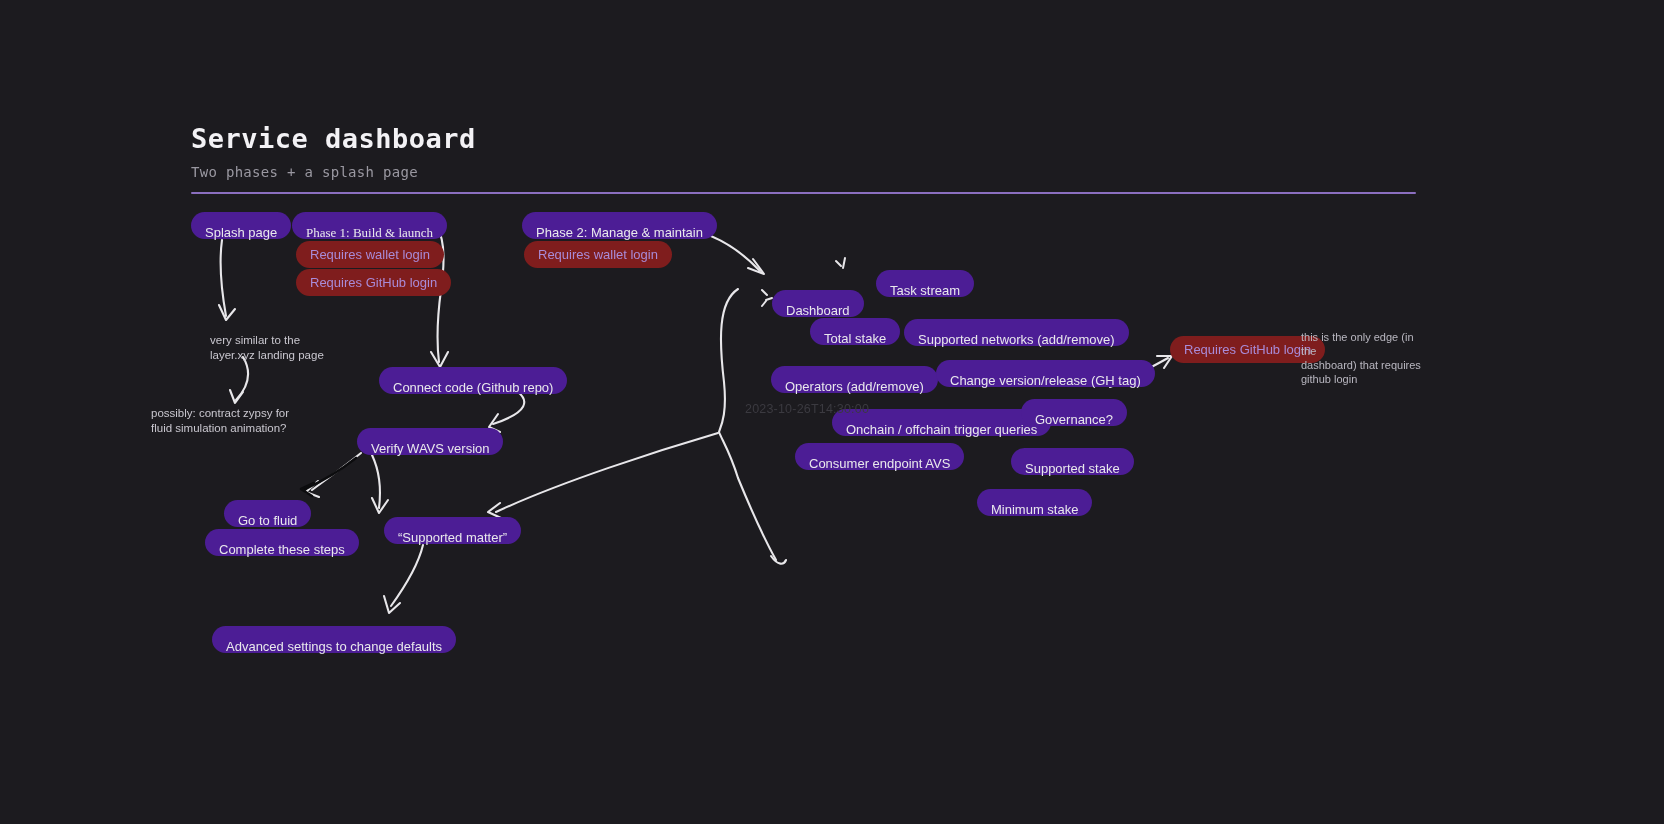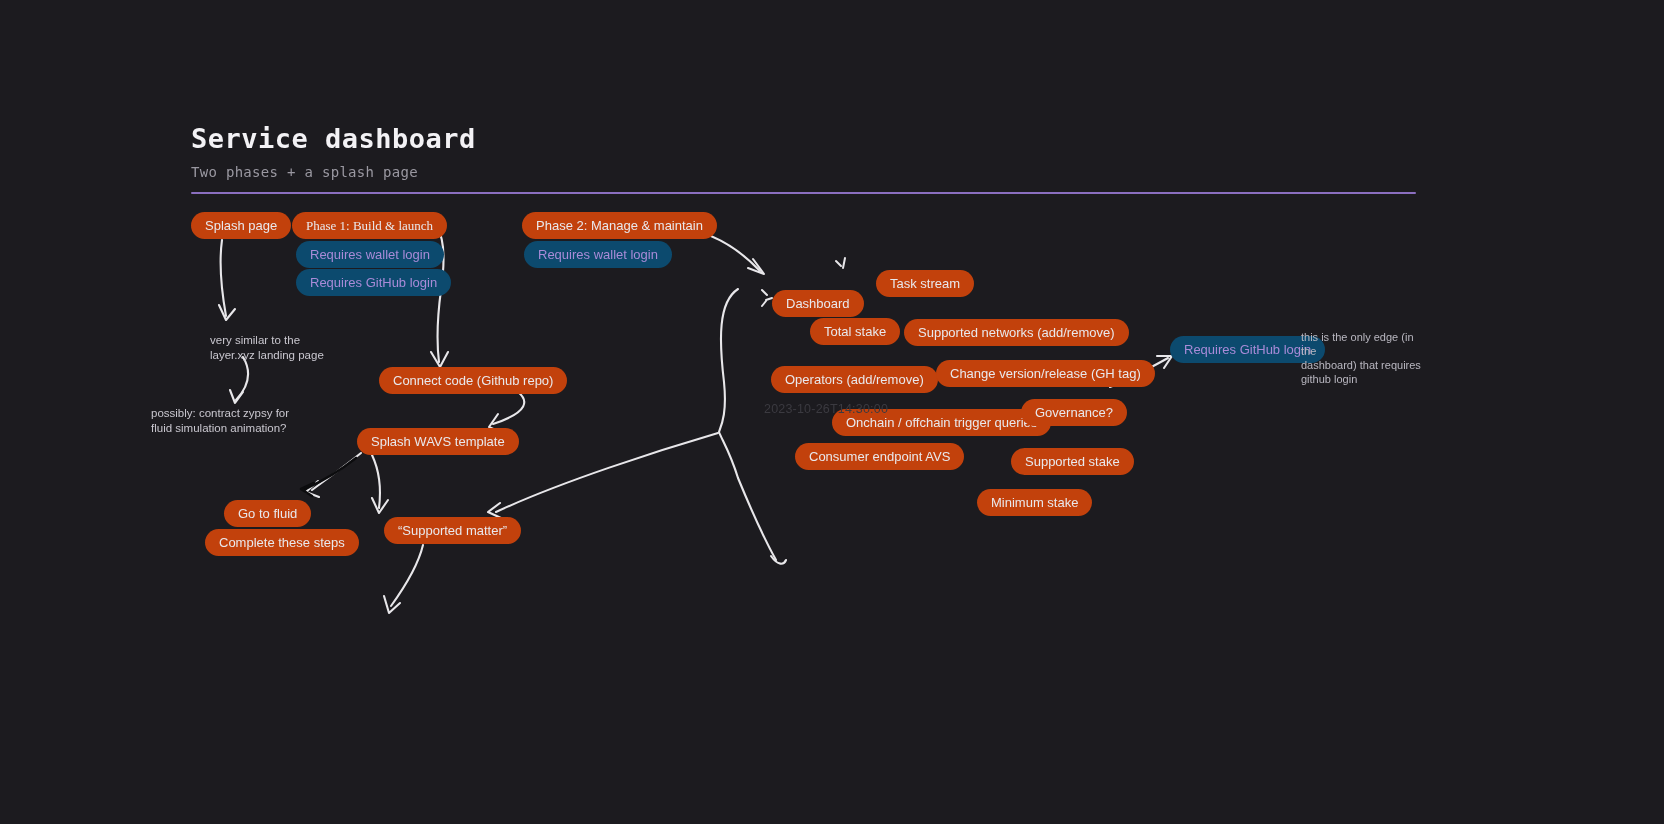--- a/index.html
+++ b/index.html
@@ -66,25 +66,26 @@
     justify-content: center;
     box-sizing: border-box;
     border-radius: 999px;
     white-space: nowrap;
     font-size: 13px;
     line-height: 1;
     padding: 0 14px;
     height: 27px;
   }
   .node.plain {
-    background: #c2410c;
+    background: #4c1d95;
     color: #e9e8ec;
+    align-items: flex-end;
   }
   .node.accent {
-    background: #0c4a6e;
+    background: #7f1d1d;
     color: #a98bd8;
   }
 
   
   .note {
     position: absolute;
     font-size: 11.5px;
     line-height: 15px;
     color: #c9c7cf;
     white-space: pre-line;
@@ -214,35 +215,38 @@
 
     <div class="node accent" style="left:524px; top:241px;">
       <span>Requires wallet login</span>
     </div>
 
     <div class="node plain" style="left:379px; top:367px;">
       <span>Connect code (Github repo)</span>
     </div>
 
     <div class="node plain" style="left:357px; top:428px;">
-      <span>Splash WAVS template</span>
+      <span>Verify WAVS version</span>
     </div>
 
     <div class="node plain" style="left:224px; top:500px;">
       <span>Go to fluid</span>
     </div>
 
     <div class="node plain" style="left:205px; top:529px;">
       <span>Complete these steps</span>
     </div>
 
     <div class="node plain" style="left:384px; top:517px;">
       <span>“Supported matter”</span>
     </div>
 
+    <div class="node plain" style="left:212px; top:626px;">
+      <span>Advanced settings to change defaults</span>
+    </div>
 
     <div class="node plain" style="left:772px; top:268px;margin-top:22px;">
       <span>Dashboard</span>
     </div>
 
     <div class="node plain" style="left:876px; top:270px;">
       <span>Task stream</span>
     </div>
 
     <div class="node plain" style="left:810px; top:318px;">
@@ -288,16 +292,16 @@
     <div class="note" style="left:210px; top:333px;">very similar to the
 layer.xyz landing page</div>
 
     <div class="note" style="left:151px; top:406px;">possibly: contract zypsy for
 fluid simulation animation?</div>
 
     <div class="note small" style="left:1301px; top:330px; width:125px;">this is the only edge (in the
 dashboard) that requires
 github login</div>
 
-    <div class="timestamp" style="left:764px; top:402px;">2023-10-26T14:30:00</div>
+    <div class="timestamp" style="left:745px; top:402px;">2023-10-26T14:30:00</div>
 
   </div>
 </div>
 
 </body></html>

